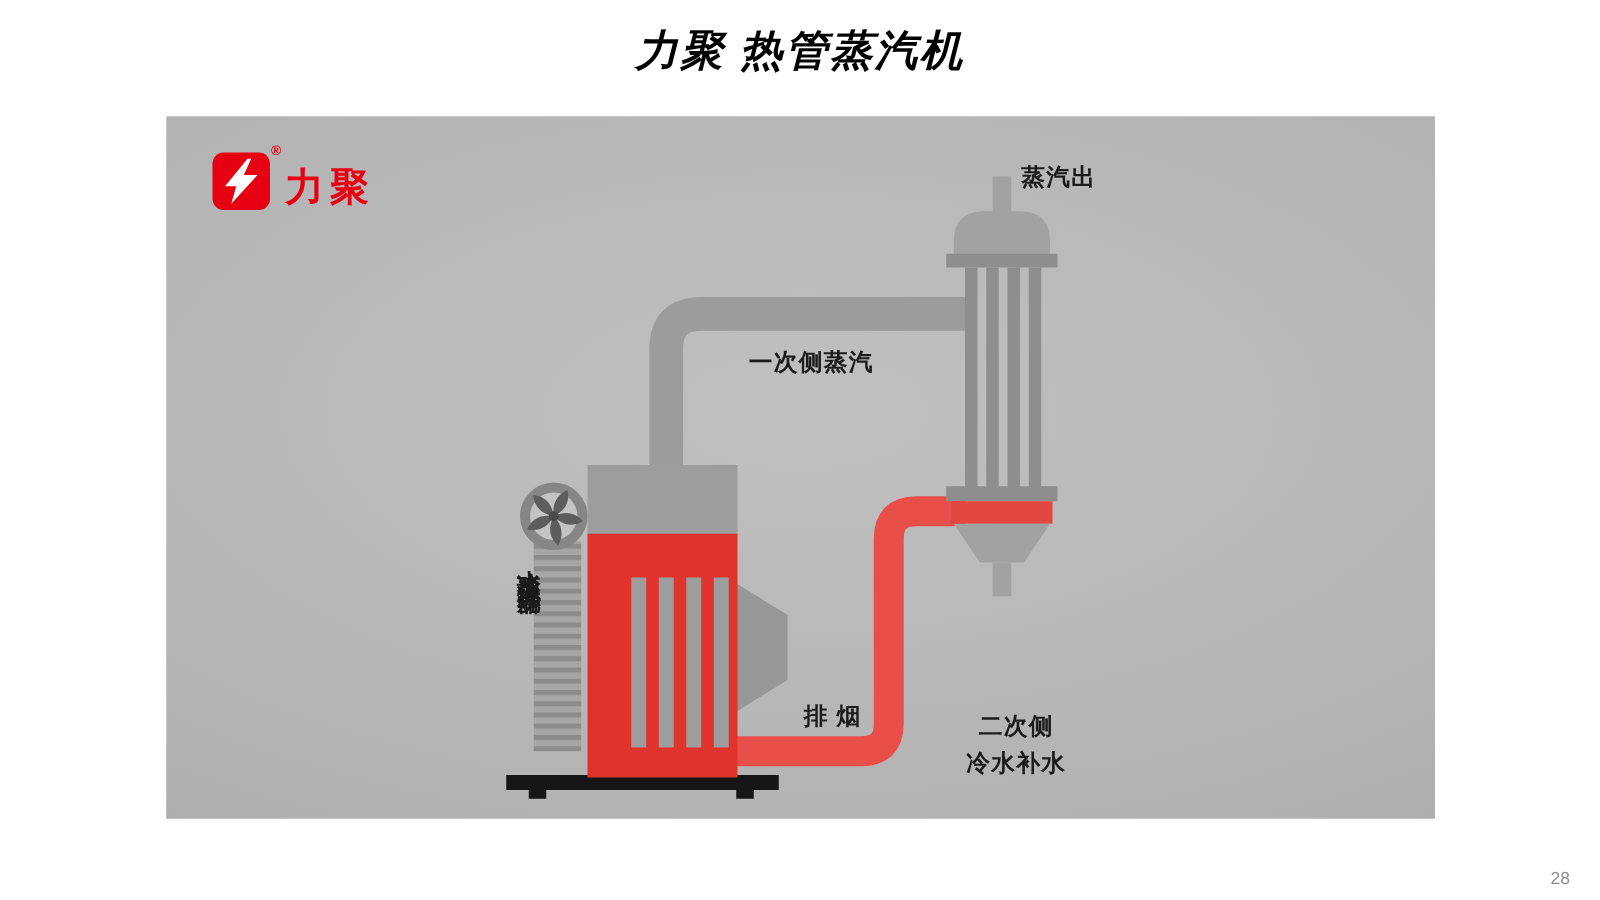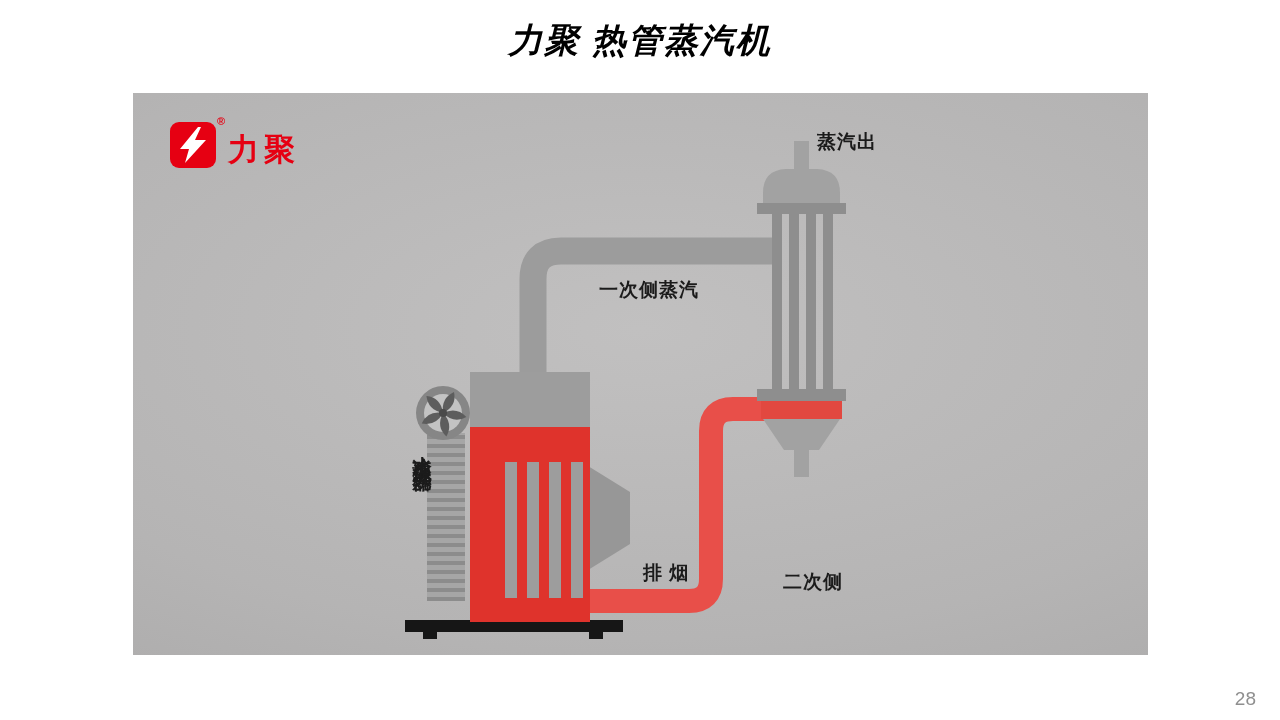--- a/index.html
+++ b/index.html
@@ -101,21 +101,21 @@
     top: 430px;
     width: 140px;
     text-align: center;
     line-height: 30px;
     margin-top: 44px;
   }
   .page-number {
     position: absolute;
     right: 24px;
     bottom: 10px;
-    font-size: 19px;
+    font-size: 14px;
     color: #8f8f8f;
   }
 </style>
 </head>
 <body>
 
 <div class="slide">
 
   <h1 class="title">力聚 热管蒸汽机</h1>
 
@@ -193,19 +193,20 @@
       </div>
       <span class="logo-text">力聚</span>
     </div>
 
     <div class="lbl lbl-steam-out">蒸汽出</div>
     <div class="lbl lbl-primary">一次侧蒸汽</div>
     <div class="lbl lbl-burner">水冷预混燃烧器</div>
     <div class="lbl lbl-exhaust">排 烟</div>
     <div class="lbl lbl-secondary">
       <div>二次侧</div>
+      <div>冷水补水</div>
     </div>
 
   </div>
 
   <div class="page-number">28</div>
 
 </div>
 
 </body></html>

